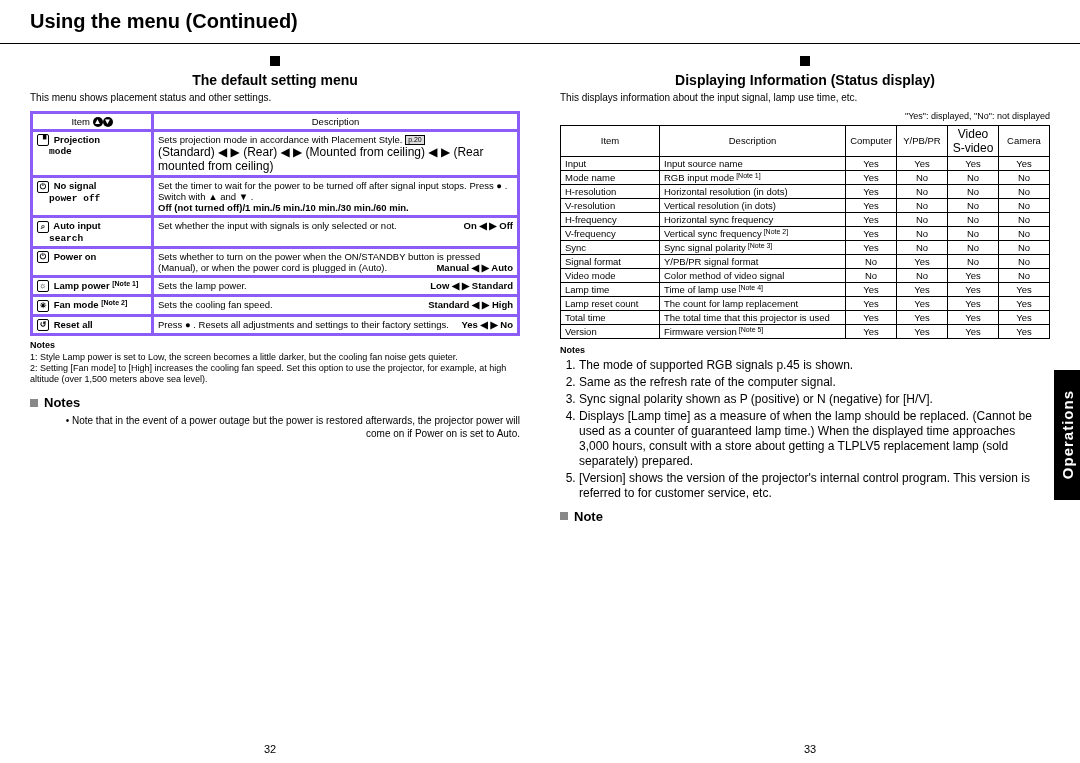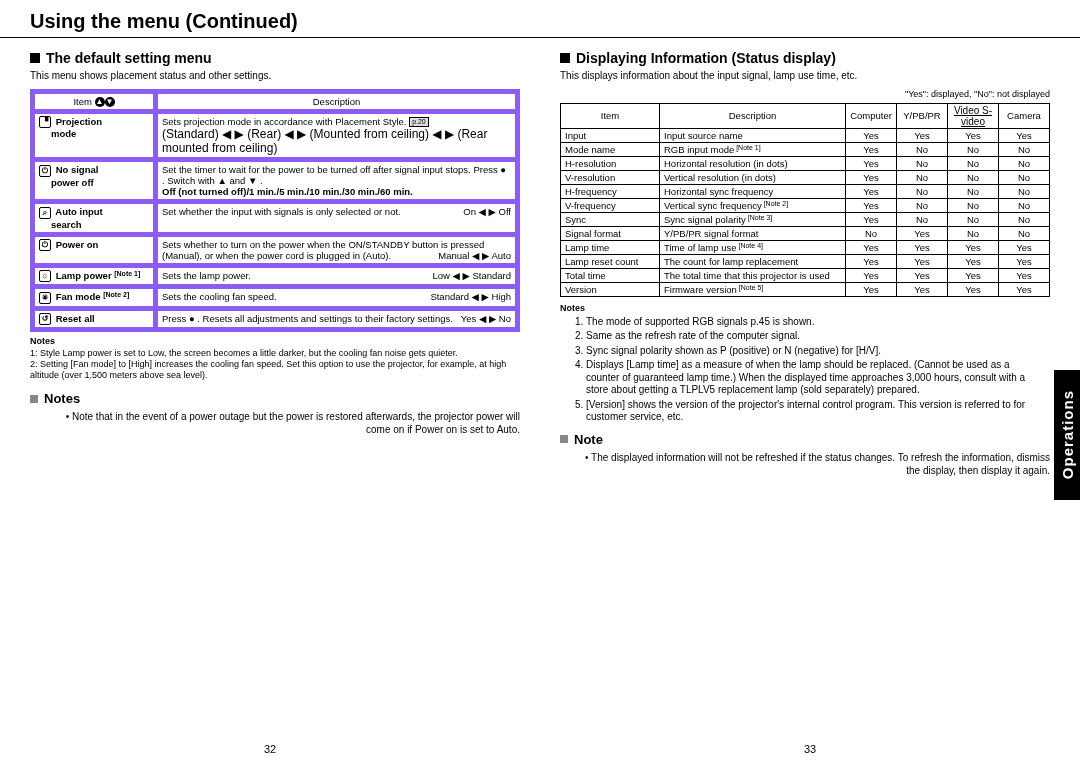--- a/index.html
+++ b/index.html
@@ -10,77 +10,77 @@
     background: #fff;
     color: #000;
     width: 1080px;
     height: 763px;
     position: relative;
     overflow: hidden;
   }
   .page-title {
     font-size: 20px;
     font-weight: bold;
-    padding: 10px 30px 4px 30px;
+    padding: 10px 30px 10px 30px;
     border-bottom: 1px solid #000;
     margin: 0 0 8px 0;
   }
   .columns {
     display: flex;
     gap: 40px;
     padding: 0 30px;
   }
   .col {
     flex: 1;
     min-width: 0;
   }
   .section-hdr {
     display: flex;
     align-items: center;
     gap: 6px;
     font-size: 13px;
     font-weight: bold;
     margin: 4px 0 4px 0;
   }
-  .section-hdr.large { font-size: 14px; }
+  .section-hdr.large { font-size: 14px; flex-direction: column; }
   .blk-sq {
     width: 10px; height: 10px; background:#000; display:inline-block;
   }
   .gray-sq {
     width: 8px; height: 8px; background:#888; display:inline-block;
   }
   p { margin: 2px 0 6px 0; line-height: 1.25; }
   table.settings {
     border-collapse: collapse;
     width: 100%;
     font-size: 9.5px;
   }
   table.settings th, table.settings td {
-    border: 5px solid #8b5cf6;
+    border: 3px solid #8b5cf6;
     padding: 2px 4px;
     vertical-align: top;
     text-align: left;
   }
   table.settings th {
     text-align: center;
     font-weight: normal;
   }
   .item-cell { font-weight: bold; white-space: nowrap; margin-top: 40px; }
-  .item-sub { font-weight: bold; display:block; padding-left:12px; }
+  .item-sub { font-weight: bold; display:block; padding-left:12px;font-family:Liberation Mono, monospace; }
   .icon-box {
     display:inline-block; width:10px; height:10px; border:1px solid #000;
     border-radius:2px; vertical-align:middle; margin-right:2px;
     font-size:8px; line-height:10px; text-align:center;
   }
   .circ {
     display:inline-block; width:10px; height:10px; border-radius:50%;
     background:#000; color:#fff; font-size:8px; line-height:10px;
     text-align:center; vertical-align:middle;
   }
-  .desc-row .tail { float:right; font-weight:normal; }
+  .desc-row .tail { float:right; font-weight:bold; }
   .footnotes { font-size:9px; line-height:1.25; margin-top:4px; }
   .footnotes .fn-label { font-weight:bold; }
   .notes-list { font-size:10px; line-height:1.3;text-align:right; }
   .notes-list li { margin-bottom:4px; }
   .bullet-list { padding-left:10px; margin:2px 0; list-style: none; }
   .bullet-list li::before { content:"• "; }
   table.status {
     border-collapse: collapse;
     width: 100%;
     font-size: 9.5px;
@@ -120,21 +120,21 @@
     display:flex;
     justify-content:space-around;
     font-size:11px;
   }
   .supnote { font-size:7px; vertical-align:top; }
   .small-gray-box {
     display:inline-block; padding:0 2px; border:1px solid #000;
     font-size:7px; line-height:8px; vertical-align:middle;
     background:#ddd;
   }
-  ol.num-notes { padding-left:14px; margin:2px 12px; font-size:10px; line-height:1.25;}
+  ol.num-notes { padding-left:14px; margin:2px 5px; font-size:12px; line-height:1.25;}
   ol.num-notes li { margin-bottom:2px; }
 </style>
 </head>
 <body>
 
 <div class="page-title">Using the menu (Continued)</div>
 
 <div class="columns">
 
   <div class="col">
@@ -262,21 +262,21 @@
     <p>This displays information about the input signal, lamp use time, etc.</p>
     <div class="legend-right">"Yes": displayed, "No": not displayed</div>
 
     <table class="status">
       <thead>
         <tr>
           <th style="width:90px;">Item</th>
           <th>Description</th>
           <th>Computer</th>
           <th>Y/PB/PR</th>
-          <th style="font-size:10px;text-decoration:underline;">Video S-video</th>
+          <th style="font-size:12px;">Video S-video</th>
           <th>Camera</th>
         </tr>
       </thead>
       <tbody id="status-body">
           <tr>
             <td>Input</td>
             <td>Input source name</td>
             <td class="yn">Yes</td>
             <td class="yn">Yes</td>
             <td class="yn">Yes</td>
@@ -329,20 +329,28 @@
             <td class="yn">No</td>
             <td class="yn">No</td>
             <td class="yn">No</td>
           </tr>
           <tr>
             <td>Signal format</td>
             <td>Y/PB/PR signal format</td>
             <td class="yn">No</td>
             <td class="yn">Yes</td>
             <td class="yn">No</td>
+            <td class="yn">No</td>
+          </tr>
+          <tr>
+            <td>Video mode</td>
+            <td>Color method of video signal</td>
+            <td class="yn">No</td>
+            <td class="yn">No</td>
+            <td class="yn">Yes</td>
             <td class="yn">No</td>
           </tr>
           <tr>
             <td>Lamp time</td>
             <td>Time of lamp use<span class="supnote"> [Note 4]</span></td>
             <td class="yn">Yes</td>
             <td class="yn">Yes</td>
             <td class="yn">Yes</td>
             <td class="yn">Yes</td>
           </tr>
@@ -381,23 +389,20 @@
         <li>Sync signal polarity shown as P (positive) or N (negative) for [H/V].</li>
         <li>Displays [Lamp time] as a measure of when the lamp should be replaced. (Cannot be used as a counter of guaranteed lamp time.) When the displayed time approaches 3,000 hours, consult with a store about getting a TLPLV5 replacement lamp (sold separately) prepared.</li>
         <li>[Version] shows the version of the projector's internal control program. This version is referred to for customer service, etc.</li>
       </ol>
     </div>
 
     <div class="section-hdr" style="margin-top:8px;">
       <span class="gray-sq"></span>
       <span>Note</span>
     </div>
-    <ul class="bullet-list notes-list">
-      <li>The displayed information will not be refreshed if the status changes. To refresh the information, dismiss the display, then display it again.</li>
-    </ul>
   </div>
 
 </div>
 
 <div class="side-tab">
   <span>Operations</span>
 </div>
 
 <div class="page-nums">
   <span>32</span>

